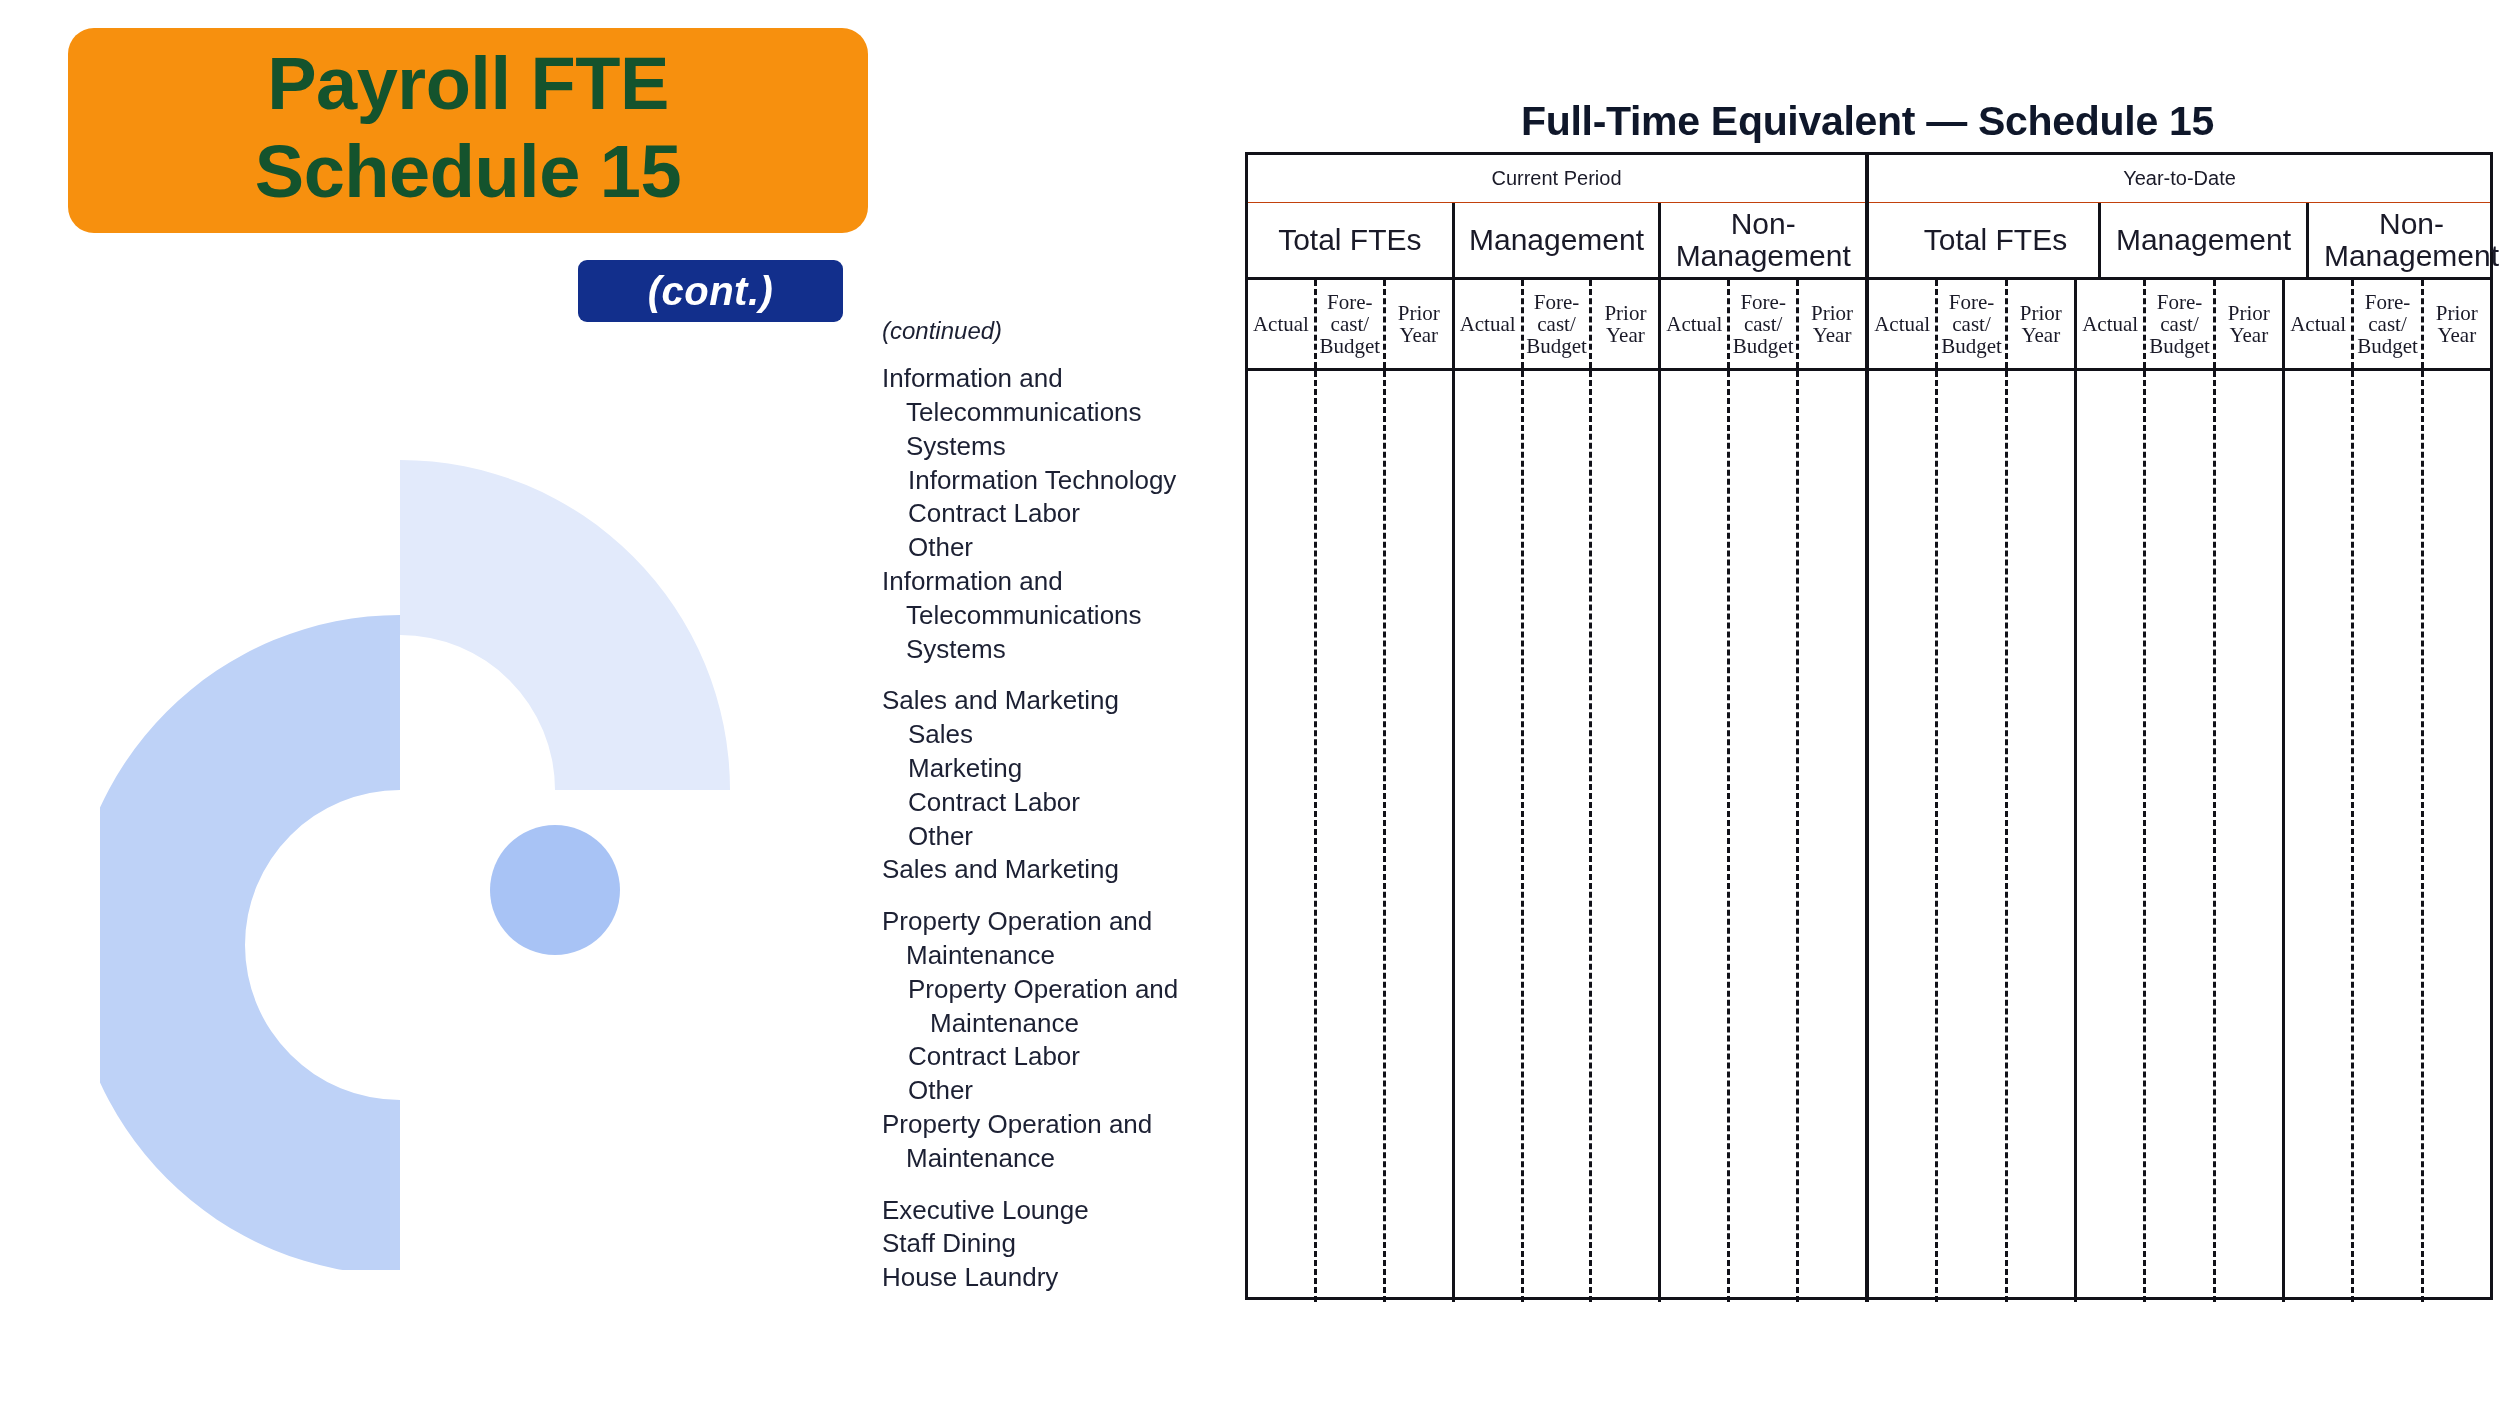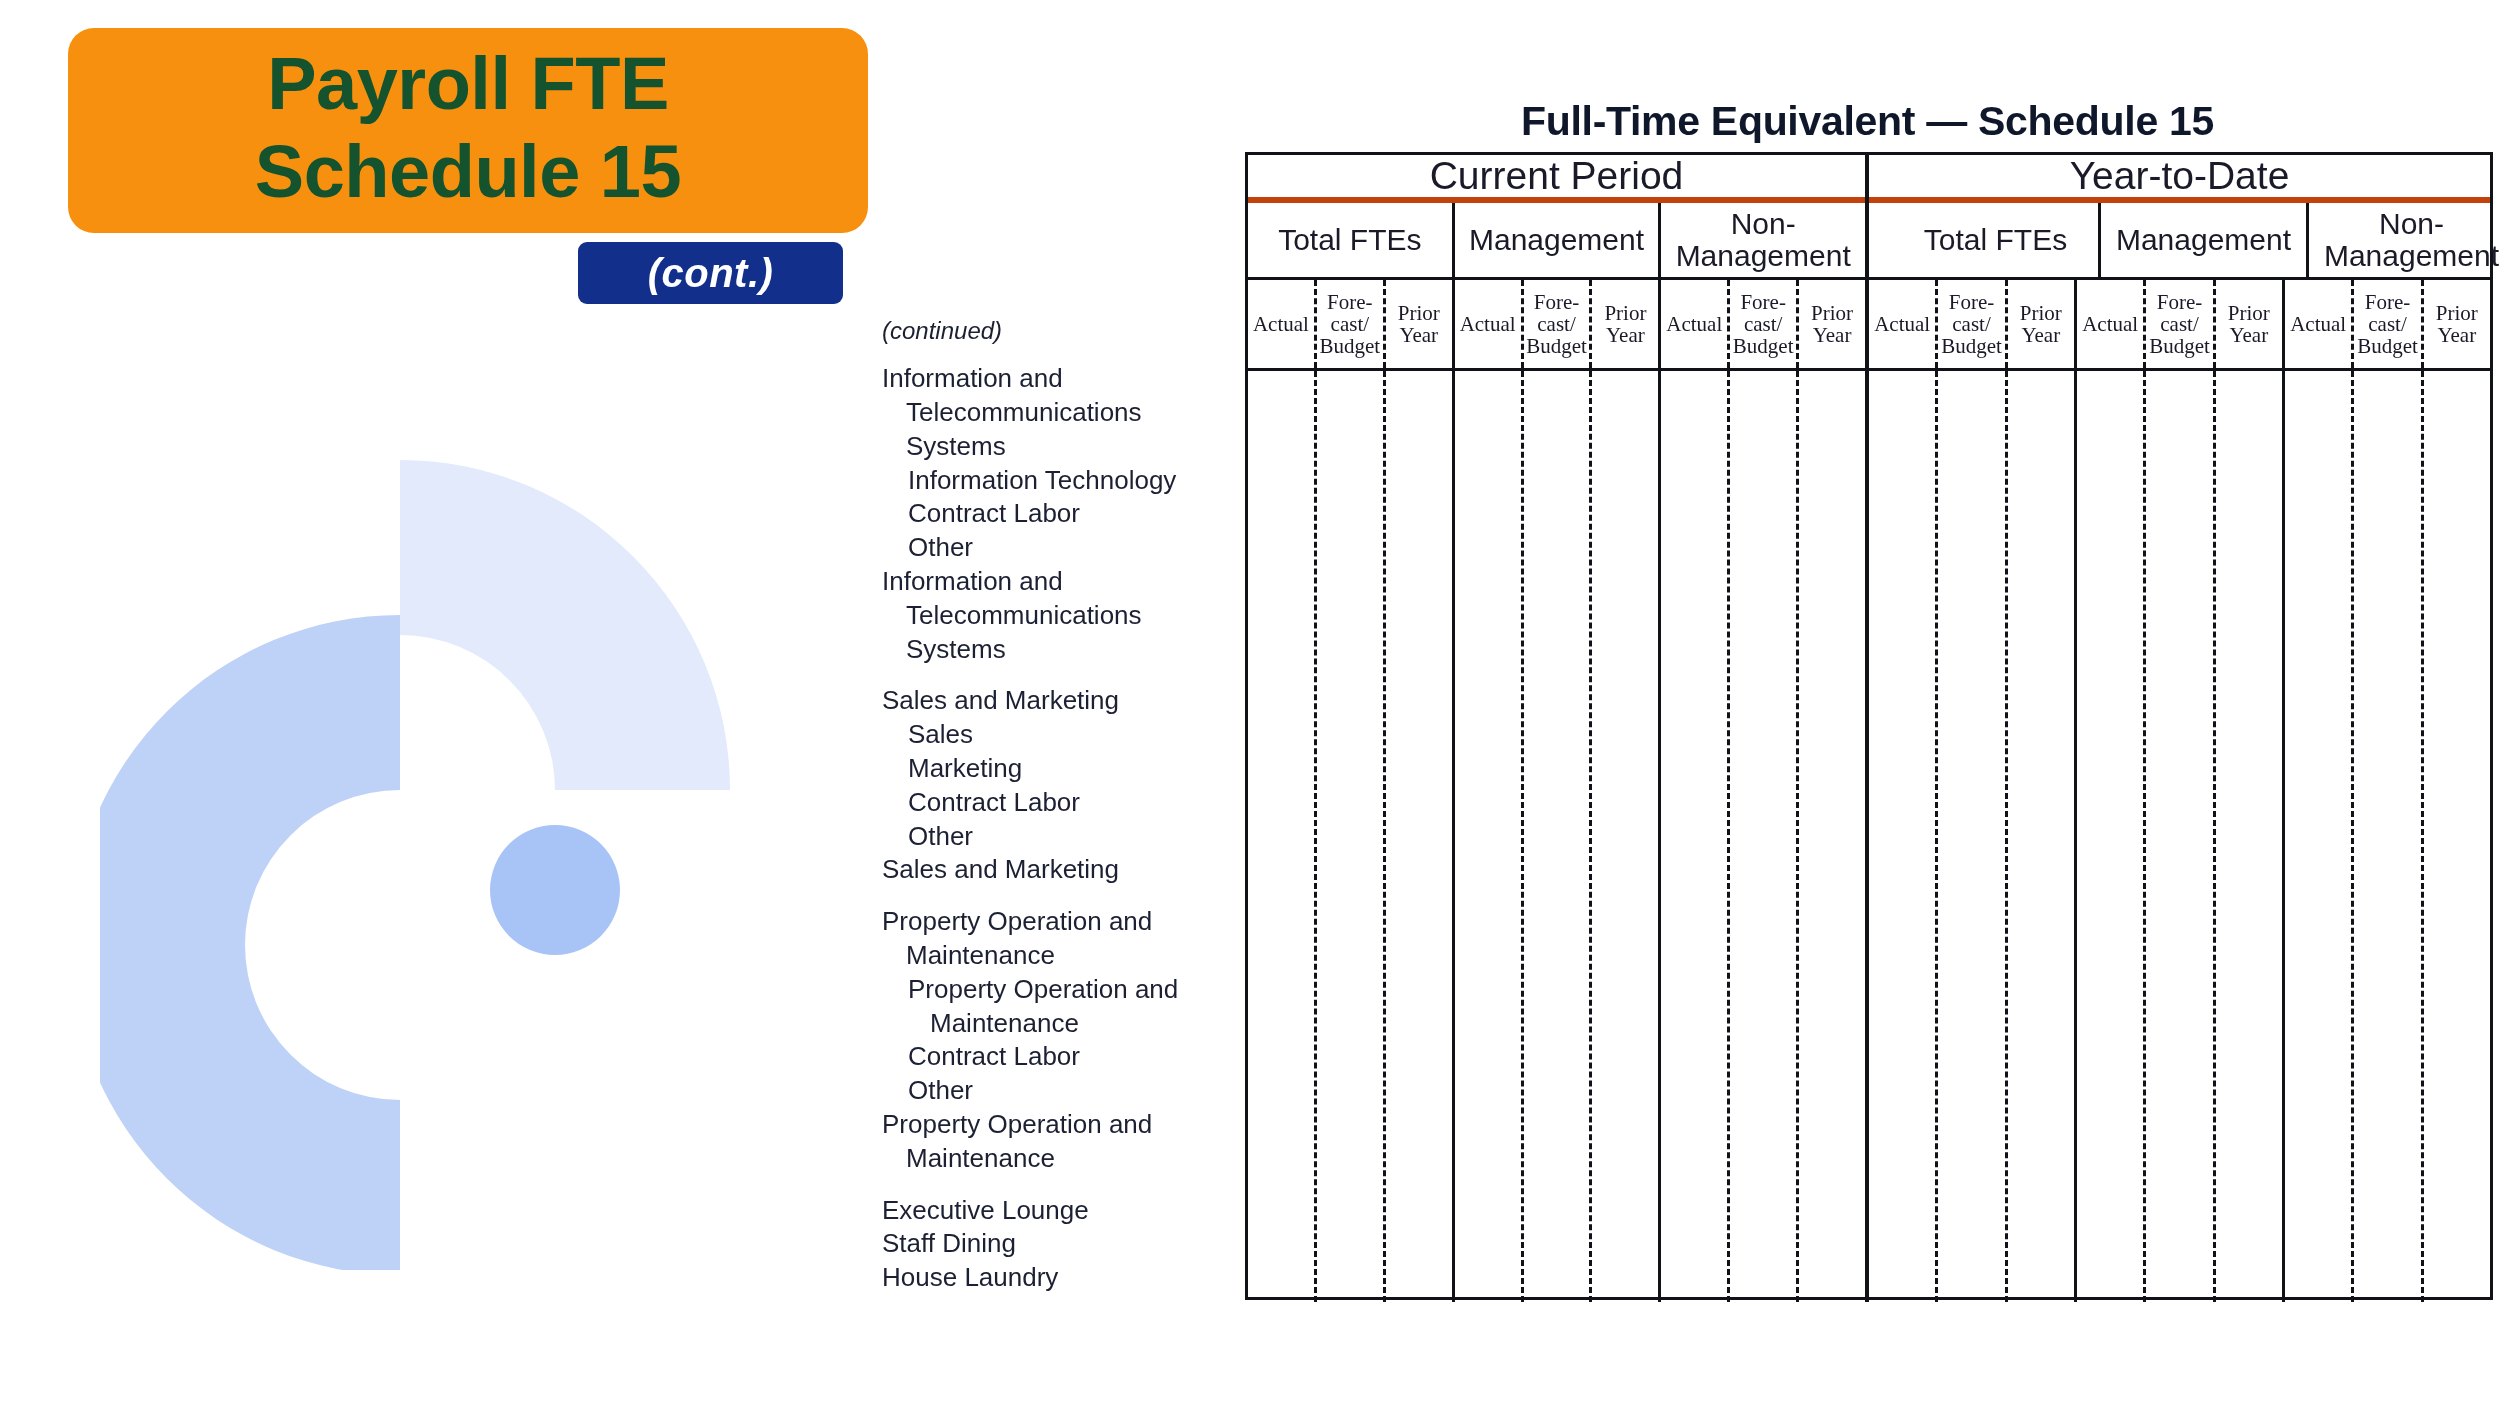--- a/index.html
+++ b/index.html
@@ -38,21 +38,21 @@
     font-size: 74px;
     line-height: 1.18;
     letter-spacing: -0.5px;
     white-space: nowrap;
     text-align: center;
   }
 
   #cont-badge {
     position: absolute;
     left: 578px;
-    top: 242px;
+    top: 260px;
     width: 265px;
     height: 62px;
     background: #122F8C;
     border-radius: 9px;
     display: flex;
     align-items: center;
     justify-content: center;
   }
   #cont-badge .ctext {
     color: #ffffff;
@@ -129,23 +129,23 @@
     width: 50%;
     flex: 0 0 50%;
   }
   .period-half.first { border-right: 4px solid #111118; }
 
   .period-title {
     height: 48px;
     display: flex;
     align-items: center;
     justify-content: center;
-    font-size: 39px;
-    box-sizing: border-box;
-    border-bottom: 6px solid #c2410c;
+    font-size: 20px;
+    box-sizing: border-box;
+    border-bottom: 1px solid #c2410c;
     white-space: nowrap;
   }
   .grp-row {
     display: flex;
     box-sizing: border-box;
     border-bottom: 3px solid #111118;
     gap: 24px;
   }
   .grp-cell {
     flex: 1 1 0;

